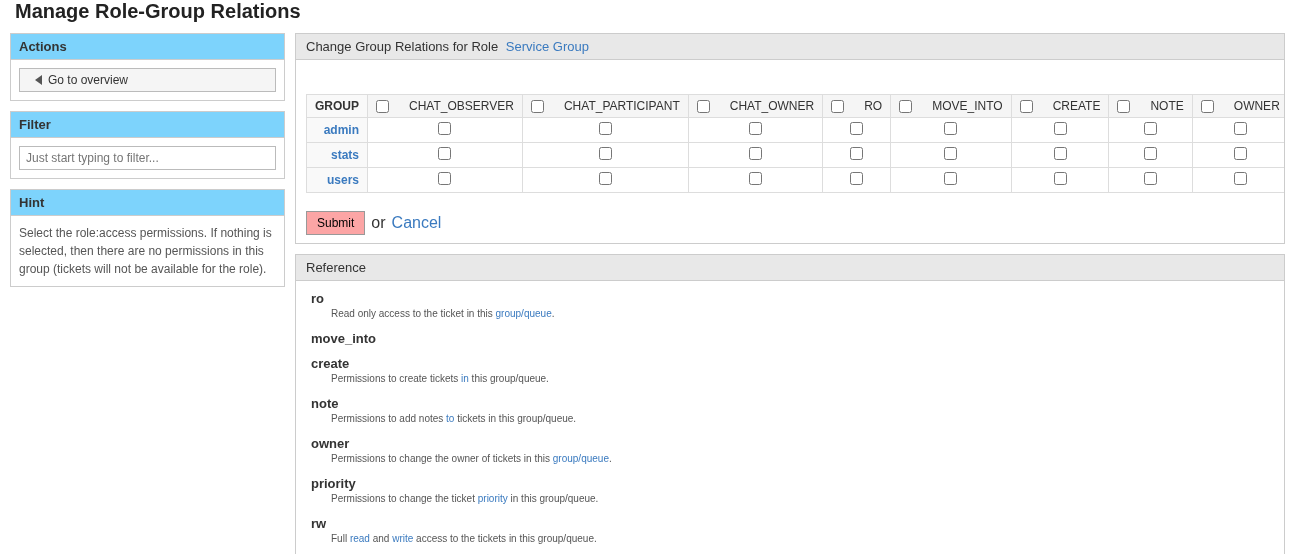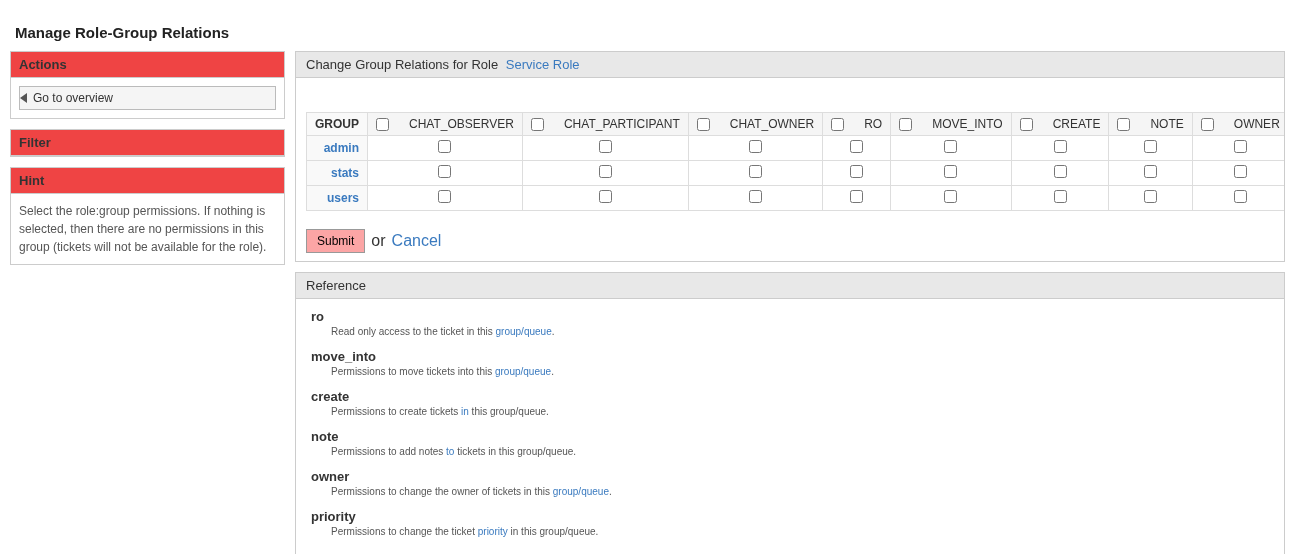--- a/index.html
+++ b/index.html
@@ -3,55 +3,55 @@
   <meta charset="utf-8">
   <style>
     * { box-sizing: border-box; margin: 0; padding: 0; }
     body {
       font-family: Arial, Helvetica, sans-serif;
       font-size: 13px;
       color: #333;
       background: #fff;
     }
     .page-title {
-      font-size: 15px;
+      font-size: 20px;
       font-weight: bold;
-      padding: 24px 15px 10px;
+      padding: 0 15px 10px;
       color: #222;
     }
     .main-layout {
       display: flex;
       padding: 0 10px 10px;
       gap: 10px;
     }
     .sidebar {
       width: 275px;
       flex-shrink: 0;
     }
     .sidebar-section {
       border: 1px solid #ccc;
       margin-bottom: 10px;
     }
     .sidebar-section-title {
-      background: #ef4444;
+      background: #7dd3fc;
       padding: 5px 8px;
       font-weight: bold;
       font-size: 13px;
       border-bottom: 1px solid #ccc;
     }
     .sidebar-section-body {
       padding: 8px;
     }
     .goto-overview-btn {
       display: flex;
       align-items: center;
       width: 100%;
       background: #f5f5f5;
       border: 1px solid #bbb;
-      padding: 4px 0;
+      padding: 4px 15px;
       cursor: pointer;
       font-size: 12px;
       color: #333;
       gap: 6px;
     }
     .arrow-left {
       width: 0; height: 0;
       border-top: 5px solid transparent;
       border-bottom: 5px solid transparent;
       border-right: 7px solid #555;
@@ -182,36 +182,39 @@
       <div class="sidebar-section-body">
         <button class="goto-overview-btn">
           <span class="arrow-left"></span>
           <span>Go to overview</span>
         </button>
       </div>
     </div>
 
     <div class="sidebar-section">
       <div class="sidebar-section-title">Filter</div>
+      <div class="sidebar-section-body">
+        <input type="text" class="filter-input" placeholder="Just start typing to filter..." style="">
+      </div>
     </div>
 
     <div class="sidebar-section">
       <div class="sidebar-section-title">Hint</div>
       <div class="sidebar-section-body">
-        <p class="hint-text">Select the role:group permissions. If nothing is selected, then there are no permissions in this group (tickets will not be available for the role).</p>
+        <p class="hint-text">Select the role:access permissions. If nothing is selected, then there are no permissions in this group (tickets will not be available for the role).</p>
       </div>
     </div>
   </div>
 
   <div class="content-area">
 
     <div class="content-section">
       <div class="content-section-title">
         <span>Change Group Relations for Role</span>
-        <a href="#" style="margin-left:4px;">Service Role</a>
+        <a href="#" style="margin-left:4px;">Service Group</a>
       </div>
       <div class="content-section-body">
         <table class="permissions-table">
           <thead>
             <tr>
               <th>GROUP</th>
               <th>
                 <div class="col-header-label">
                   <input type="checkbox" style="">
                   <span>CHAT_OBSERVER</span>
@@ -319,21 +322,20 @@
       </div>
     </div>
 
     <div class="content-section">
       <div class="content-section-title">Reference</div>
       <div class="reference-body" id="reference-body">
 
       <span class="ref-term">ro</span>
           <div class="ref-desc">Read only access to the ticket in this <a href="#" class="ref-link">group/queue</a>.</div>
           <span class="ref-term">move_into</span>
-          <div class="ref-desc">Permissions to move tickets into this <a href="#" class="ref-link">group/queue</a>.</div>
           <span class="ref-term">create</span>
           <div class="ref-desc">Permissions to create tickets <a href="#" class="ref-link">in</a> this group/queue.</div>
           <span class="ref-term">note</span>
           <div class="ref-desc">Permissions to add notes <a href="#" class="ref-link">to</a> tickets in this group/queue.</div>
           <span class="ref-term">owner</span>
           <div class="ref-desc">Permissions to change the owner of tickets in this <a href="#" class="ref-link">group/queue</a>.</div>
           <span class="ref-term">priority</span>
           <div class="ref-desc">Permissions to change the ticket <a href="#" class="ref-link">priority</a> in this group/queue.</div>
           <span class="ref-term">rw</span>
           <div class="ref-desc">Full <a href="#" class="ref-link">read</a> and <a href="#" class="ref-link">write</a> access to the tickets in this group/queue.</div>

